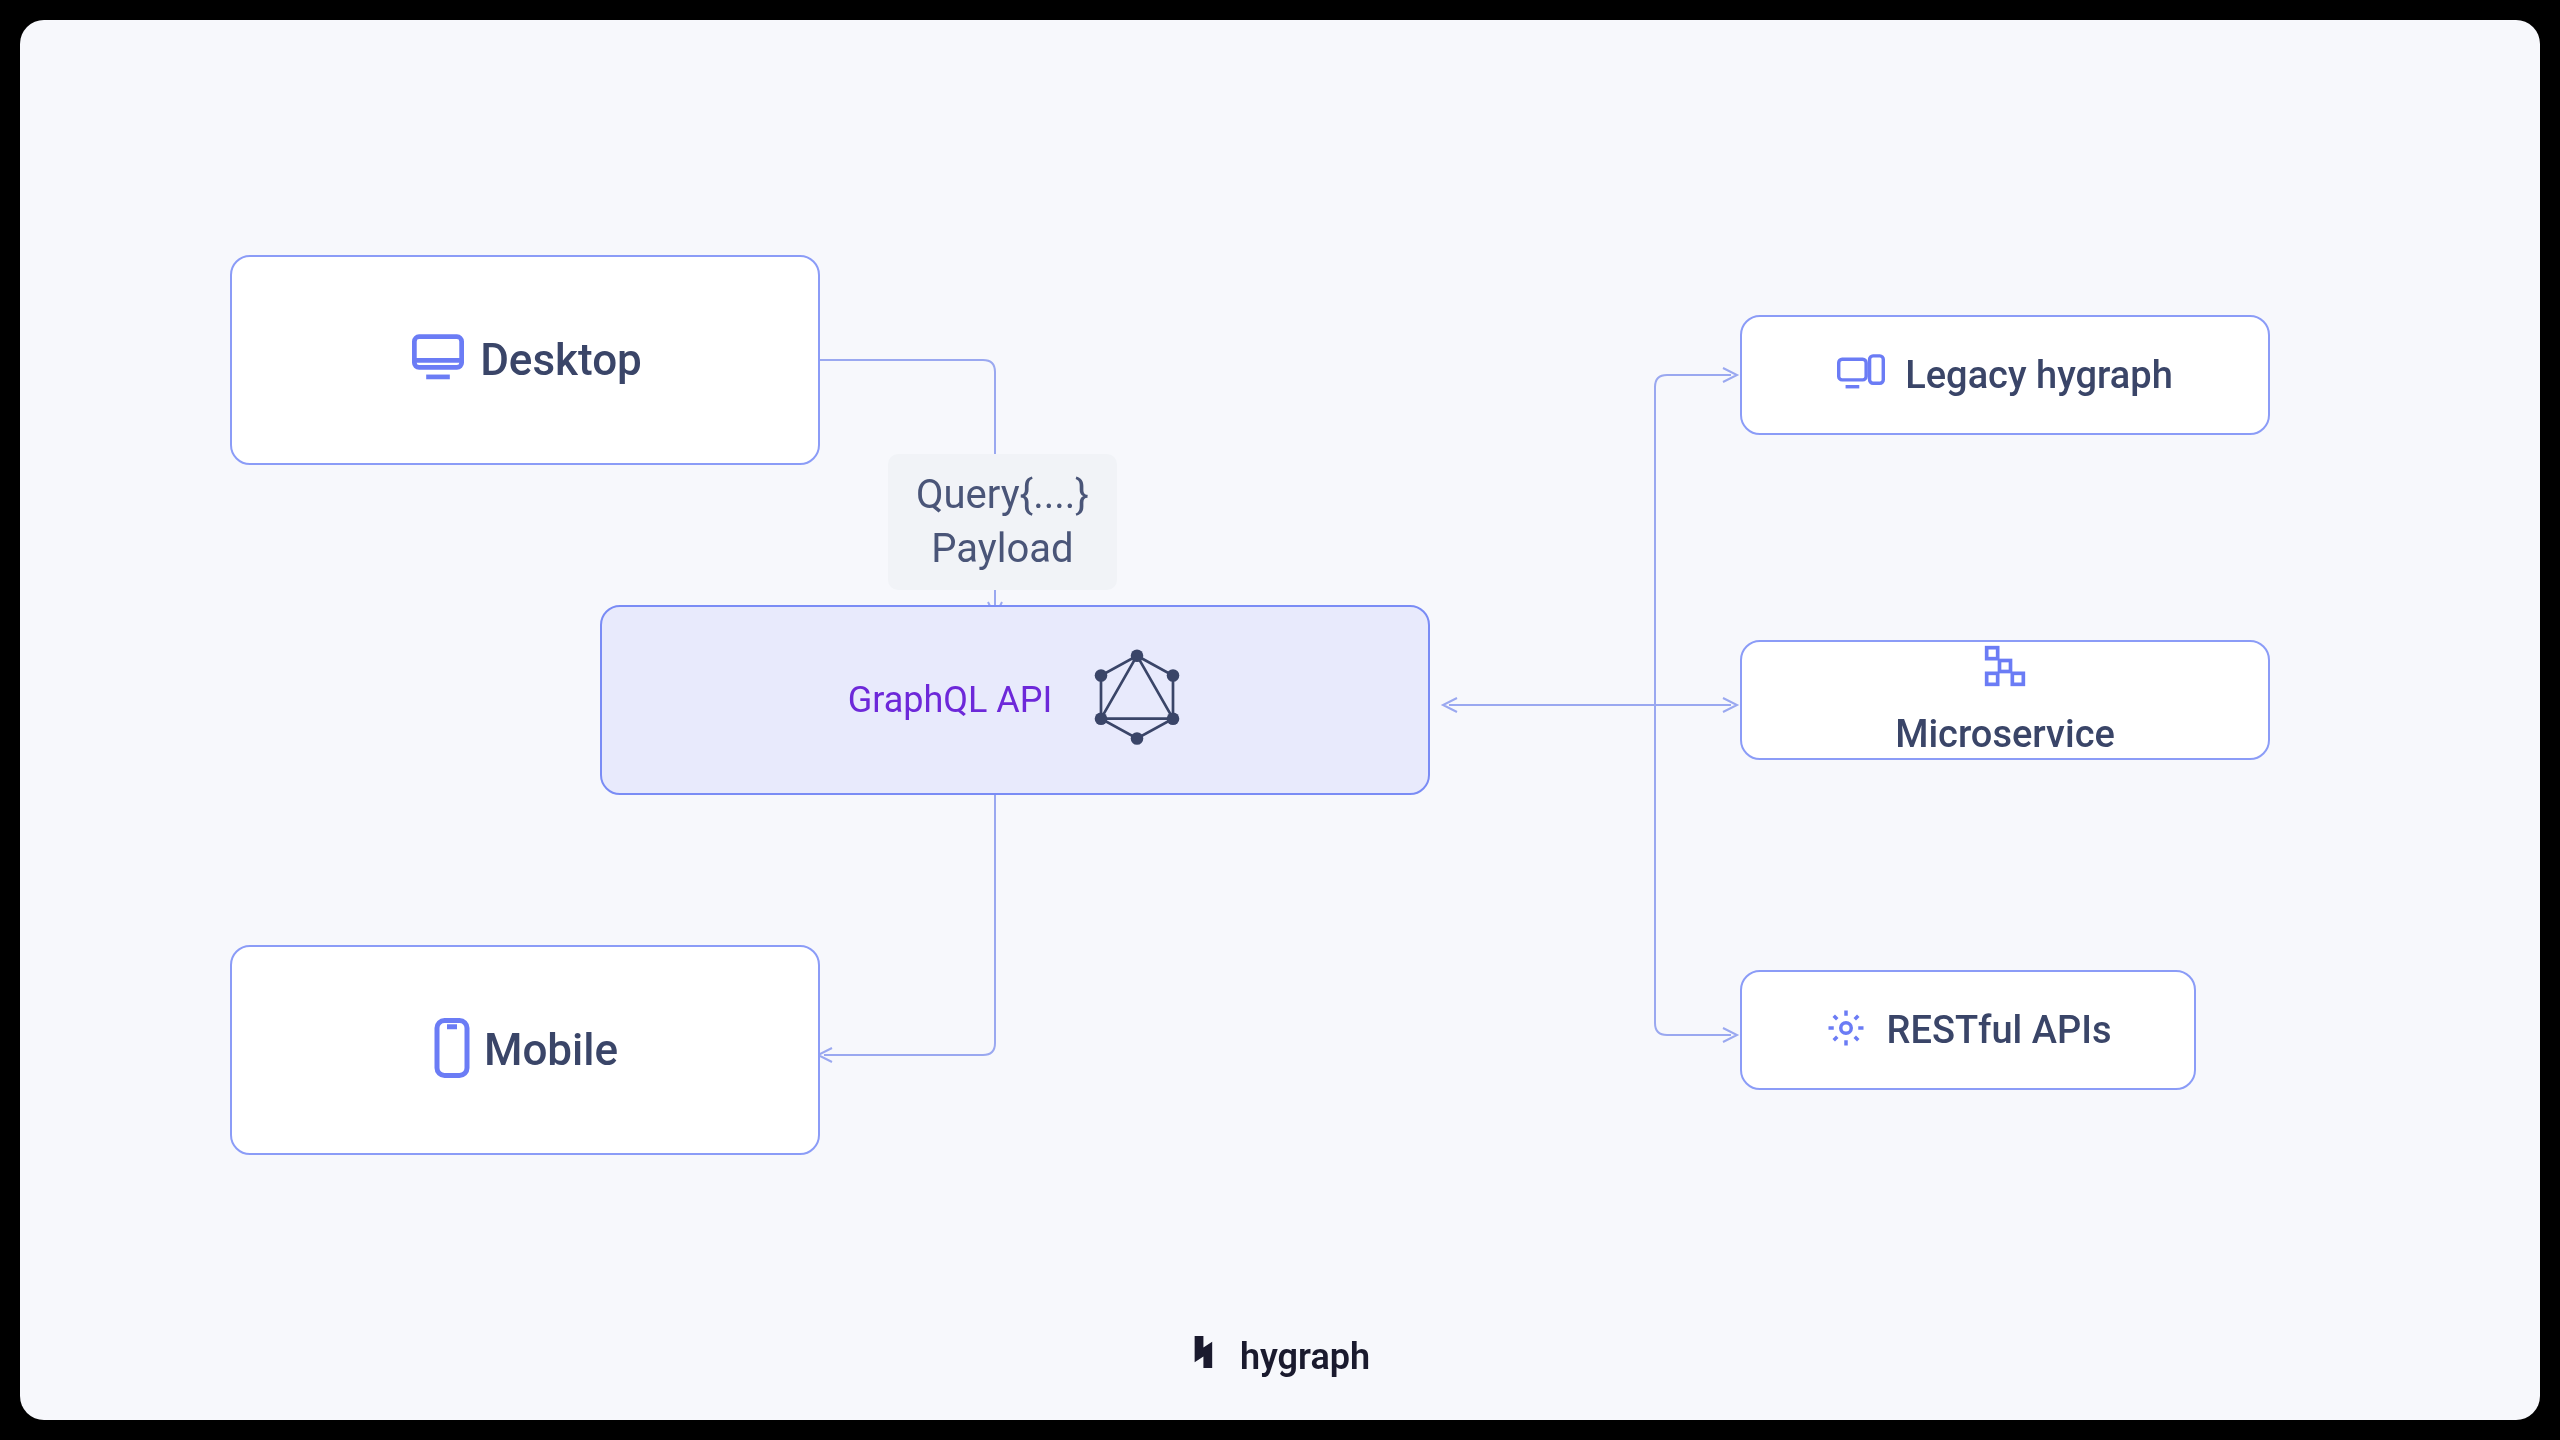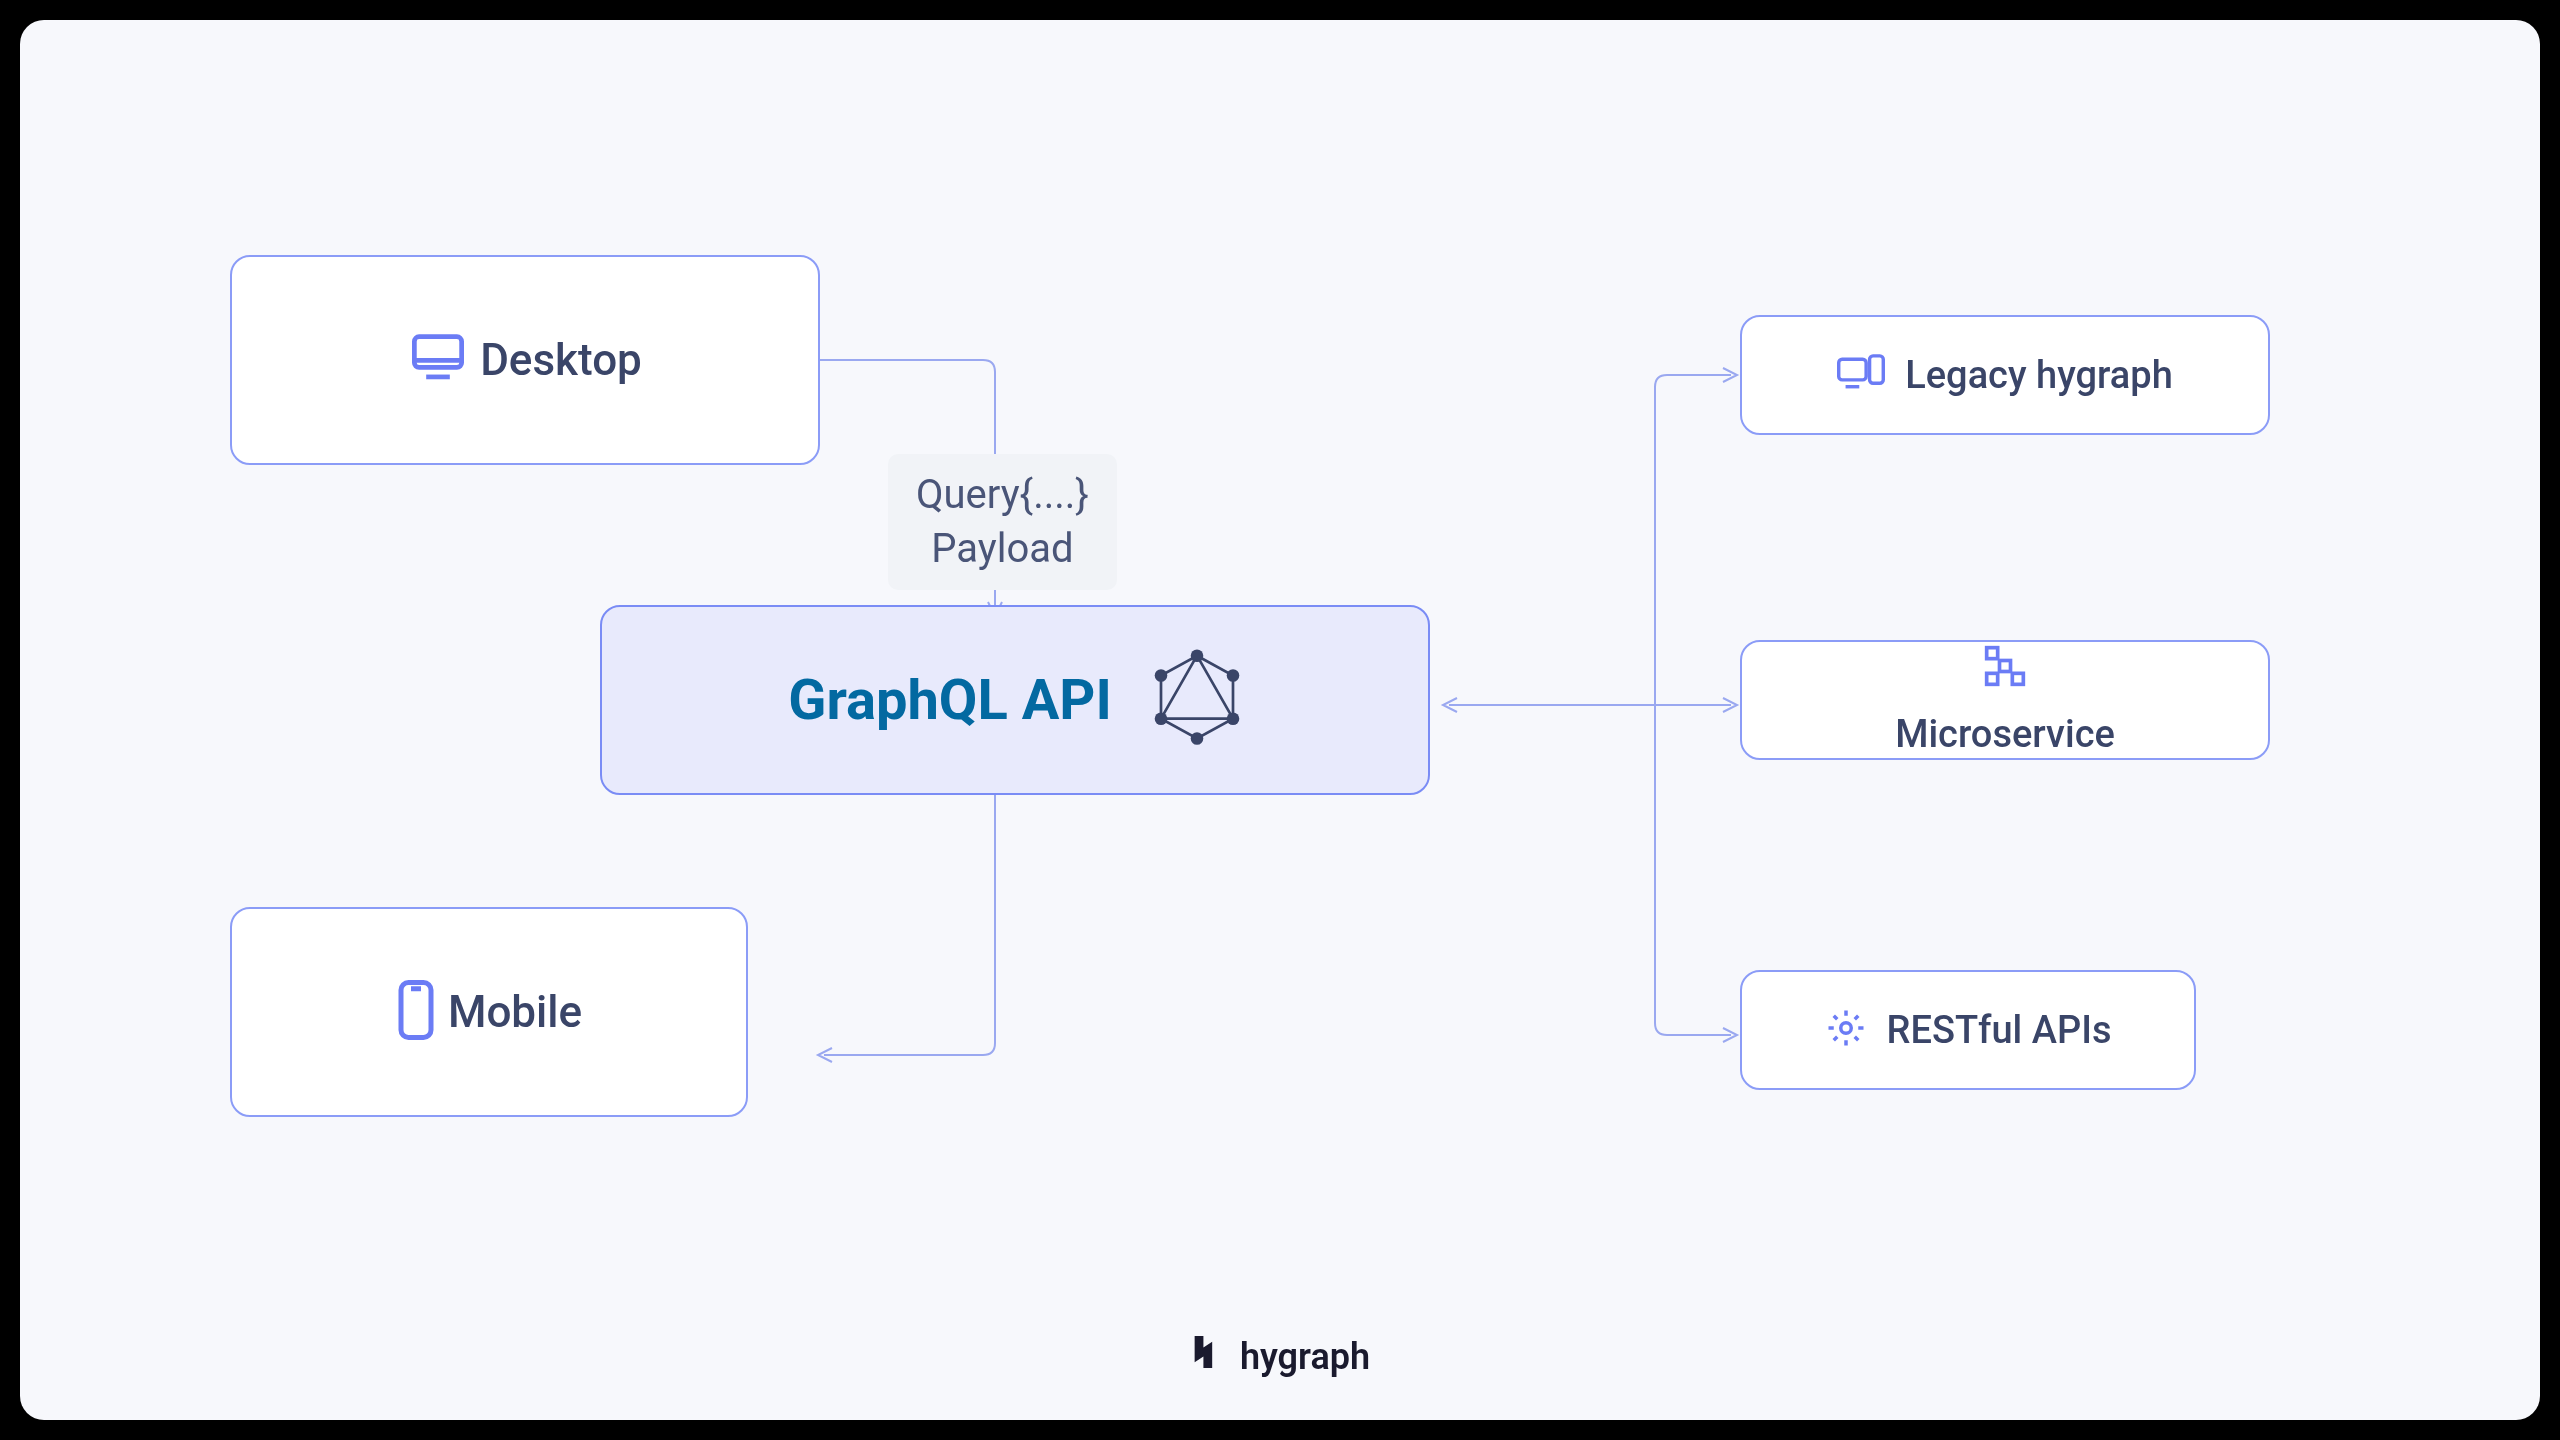--- a/index.html
+++ b/index.html
@@ -40,23 +40,23 @@
     color: #3a4568;
   }
   .node-small .node-label {
     font-size: 38px;
   }
   .center-node {
     background: #e8eafc;
     border: 2px solid #7a8cf5;
   }
   .center-node .node-label {
-    font-size: 56px;
-    font-weight: 700;
-    color: #0369a1;
+    font-size: 36px;
+    font-weight: 400;
+    color: #6d28d9;
   }
   .edge-label {
     position: absolute;
     background: #f1f3f7;
     border-radius: 10px;
     padding: 14px 28px;
     font-size: 40px;
     color: #4a5578;
     text-align: center;
     line-height: 1.35;
@@ -114,21 +114,21 @@
     <span class="icon">
       <svg width="60" height="52" viewBox="0 0 24 22" fill="none" stroke="currentColor" stroke-width="2">
         <rect x="2" y="2" width="20" height="13" rx="2"></rect>
         <line x1="2" y1="12" x2="22" y2="12"></line>
         <line x1="7" y1="19" x2="17" y2="19"></line>
       </svg>
     </span>
     <span class="node-label">Desktop</span>
   </div>
 
-  <div class="node" style="left:210px; top:887px; width:518px; height:210px;">
+  <div class="node" style="left:210px; top:925px; width:590px; height:210px;">
     <span class="icon">
       <svg width="40" height="60" viewBox="0 0 16 24" fill="none" stroke="currentColor" stroke-width="2">
         <rect x="2" y="1" width="12" height="22" rx="3"></rect>
         <line x1="6" y1="3.5" x2="10" y2="3.5"></line>
       </svg>
     </span>
     <span class="node-label">Mobile</span>
   </div>
 
   <div class="node node-row center-node" style="left:580px; top:585px; width:830px; height:190px; gap:40px;">

